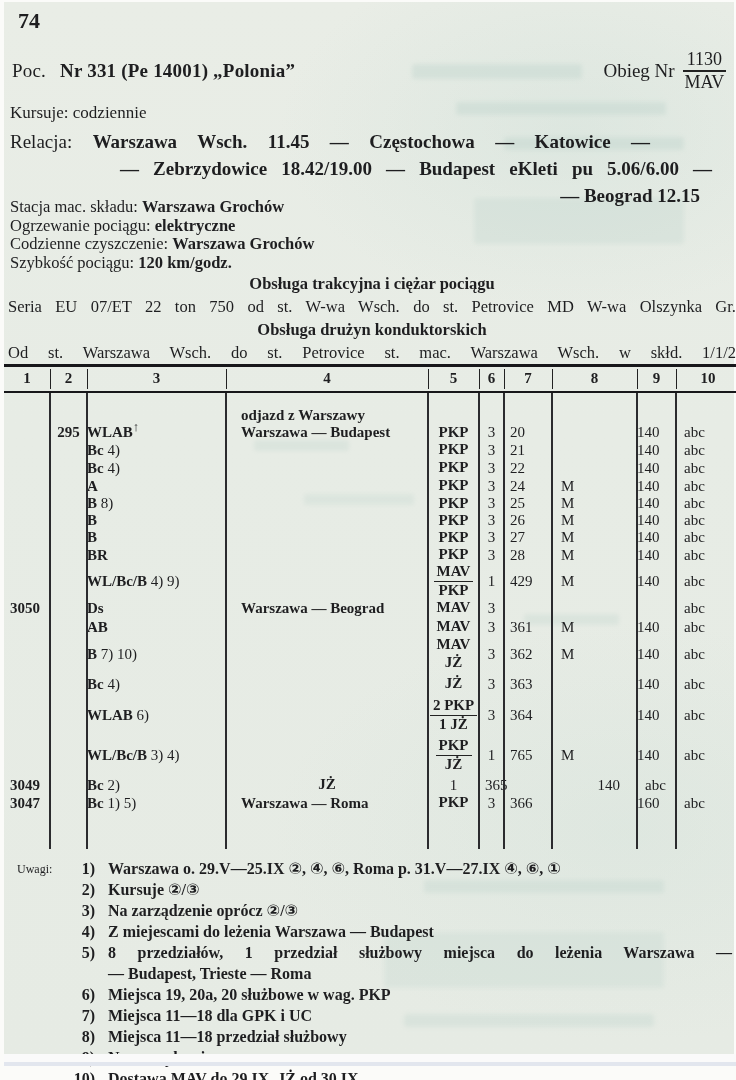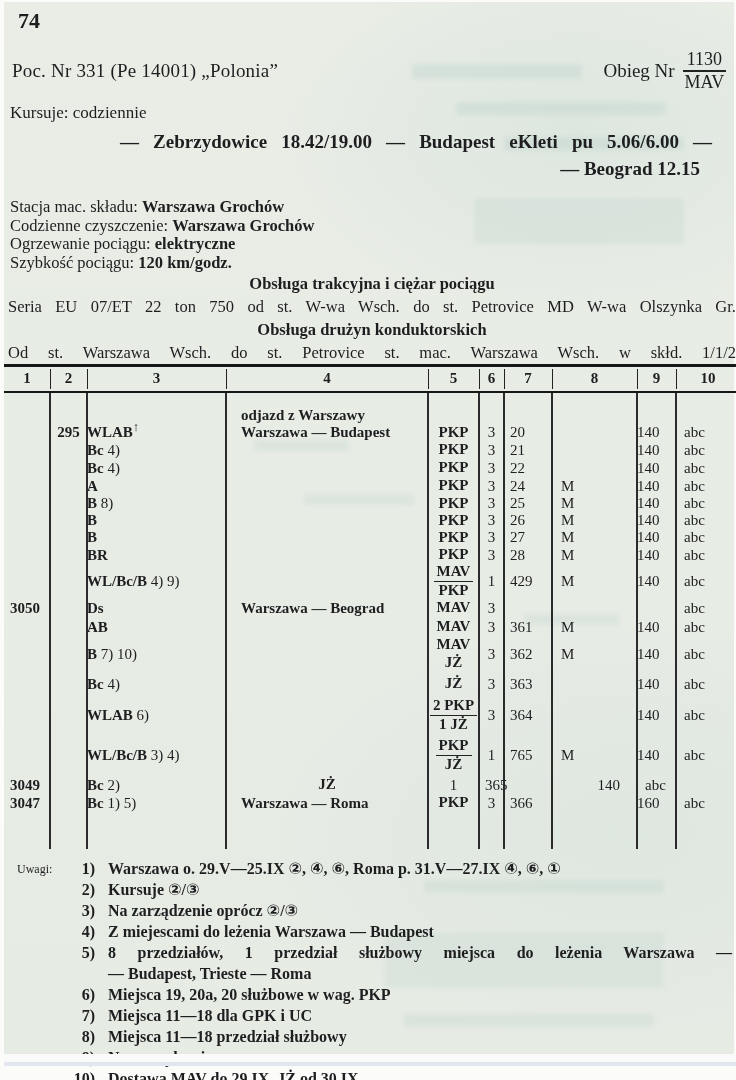--- a/index.html
+++ b/index.html
@@ -9,21 +9,21 @@
          background:
            radial-gradient(ellipse 420px 260px at 78% 12%, rgba(199,219,212,.35), rgba(0,0,0,0) 70%),
            radial-gradient(ellipse 500px 300px at 85% 78%, rgba(203,221,213,.30), rgba(0,0,0,0) 70%),
            linear-gradient(180deg,#e9ede6 0%,#e7ece5 40%,#e6ebe4 100%);}
   .ghost{position:absolute;background:#c0d5cd;opacity:.42;filter:blur(2px);border-radius:3px;}
 
   .pageno{position:absolute;left:14px;top:6px;font-size:22px;font-weight:bold;}
 
   .titlerow{position:absolute;left:8px;right:8px;top:48px;display:flex;justify-content:space-between;align-items:center;}
   .title{font-size:19px;letter-spacing:.2px;}
-  .title b{font-weight:normal;}
+  .title b{font-weight:bold;margin-left:9px;}
   .obieg{display:flex;align-items:center;gap:8px;font-size:19px;}
   .frac{display:inline-block;text-align:center;line-height:1.05;font-size:18px;}
   .frac .ft{display:block;border-bottom:2px solid #222;padding:0 4px 1px;}
   .frac .fb{display:block;padding-top:1px;}
 
   .kursuje{position:absolute;left:6px;top:101px;font-size:17px;}
   .relacja{position:absolute;left:6px;top:126px;width:724px;font-size:19px;line-height:27px;}
   .relacja .r1{width:640px;text-align:justify;text-align-last:justify;}
   .relacja .r2{margin-left:110px;width:592px;text-align:justify;text-align-last:justify;font-weight:bold;}
   .relacja .r3{text-align:right;padding-right:34px;font-weight:bold;}
@@ -104,28 +104,32 @@
       <span class="frac">
         <span class="ft">1130</span>
         <span class="fb">MAV</span>
       </span>
     </div>
   </div>
 
   <div class="kursuje">Kursuje: codziennie</div>
 
   <div class="relacja">
+    <div class="r1">
+      <span>Relacja:</span>
+      <b>Warszawa Wsch. 11.45 — Częstochowa — Katowice —</b>
+    </div>
     <div class="r2">— Zebrzydowice 18.42/19.00 — Budapest eKleti pu 5.06/6.00 —</div>
     <div class="r3">— Beograd 12.15</div>
   </div>
 
   <div class="facts" id="facts">
       <div class="fline"><span>Stacja mac. składu: </span><b>Warszawa Grochów</b></div>
+      <div class="fline"><span>Ogrzewanie pociągu: </span><b>elektryczne</b></div>
       <div class="fline"><span>Codzienne czyszczenie: </span><b>Warszawa Grochów</b></div>
-      <div class="fline"><span>Ogrzewanie pociągu: </span><b>elektryczne</b></div>
       <div class="fline"><span>Szybkość pociągu: </span><b>120 km/godz.</b></div>
     </div>
 
   <div class="h-center h1">Obsługa trakcyjna i ciężar pociągu</div>
   <div class="seria">Seria EU 07/ET 22 ton 750 od st. W-wa Wsch. do st. Petrovice MD W-wa Olszynka Gr.</div>
   <div class="h-center h2">Obsługa drużyn konduktorskich</div>
   <div class="odst">Od st. Warszawa Wsch. do st. Petrovice st. mac. Warszawa Wsch. w skłd. 1/1/2</div>
 
   <div class="ttable">
     <div class="thead grid10" id="thead">

